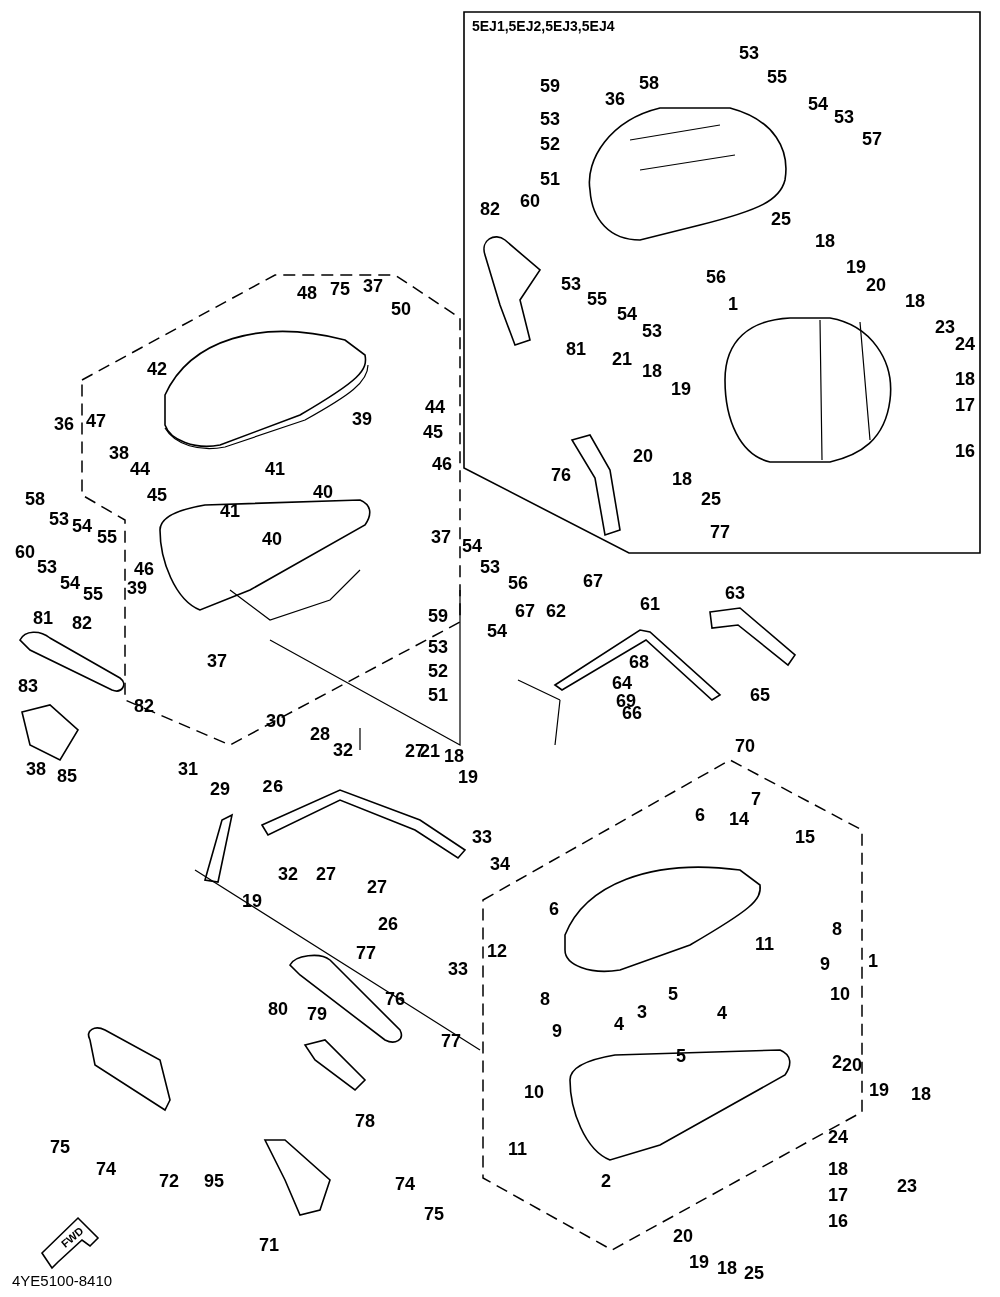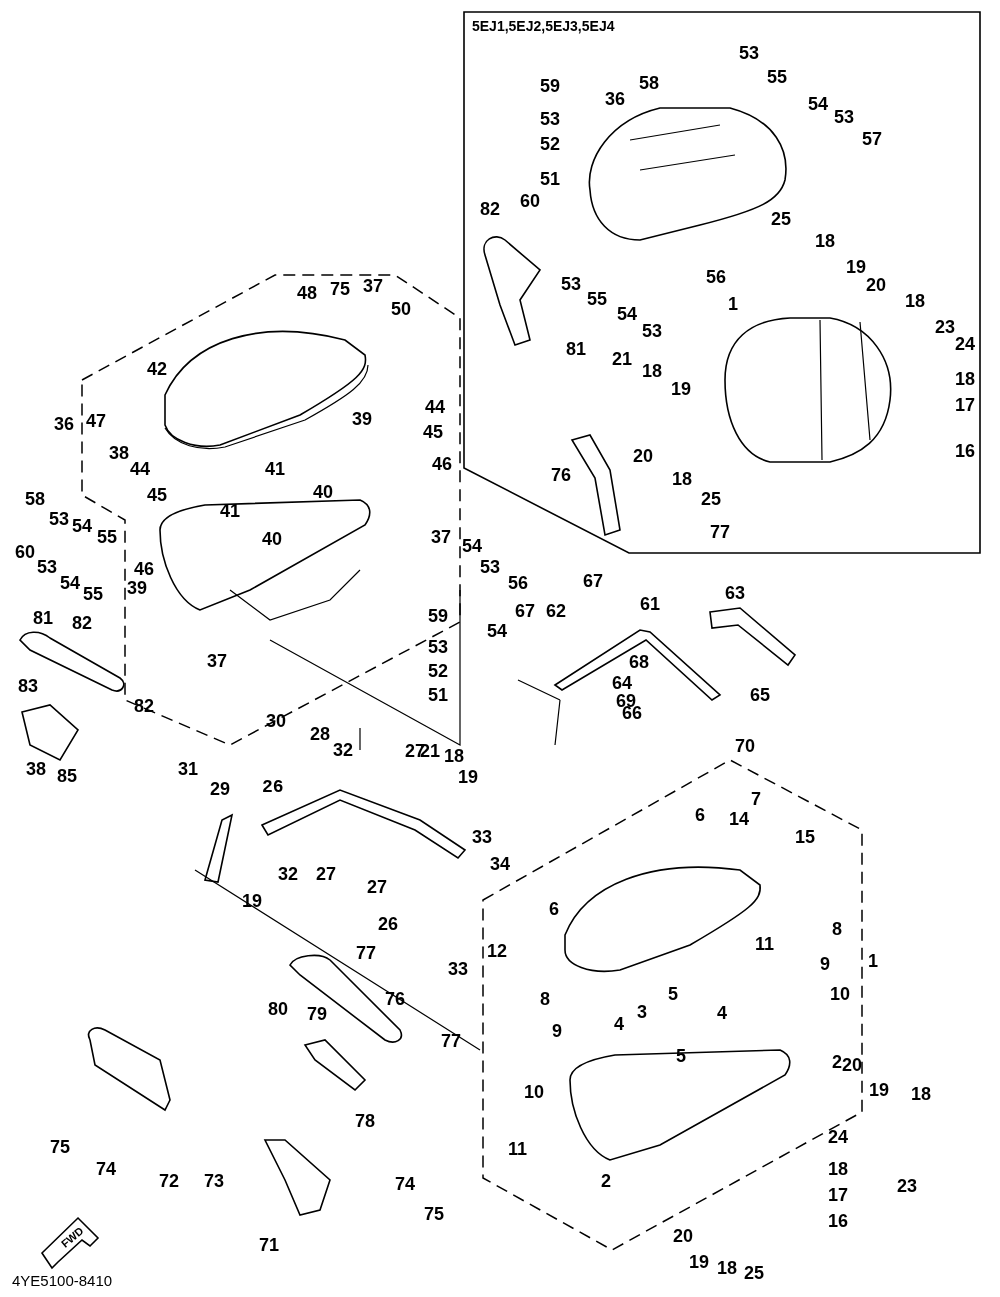--- a/index.html
+++ b/index.html
@@ -210,17 +210,17 @@
     <div class="lbl" style="left: 744px; top: 1264px;">25</div>
     <div class="lbl" style="left: 356px; top: 944px;">77</div>
     <div class="lbl" style="left: 385px; top: 990px;">76</div>
     <div class="lbl" style="left: 268px; top: 1000px;">80</div>
     <div class="lbl" style="left: 307px; top: 1005px;">79</div>
     <div class="lbl" style="left: 441px; top: 1032px;">77</div>
     <div class="lbl" style="left: 355px; top: 1112px;">78</div>
     <div class="lbl" style="left: 50px; top: 1138px;">75</div>
     <div class="lbl" style="left: 96px; top: 1160px;">74</div>
     <div class="lbl" style="left: 159px; top: 1172px;">72</div>
-    <div class="lbl" style="left: 204px; top: 1172px;">73</div>
+    <div class="lbl" style="left: 204px; top: 1172px;">95</div>
     <div class="lbl" style="left: 395px; top: 1175px;">74</div>
     <div class="lbl" style="left: 424px; top: 1205px;">75</div>
     <div class="lbl" style="left: 259px; top: 1236px;">71</div>
   </div>
 
 </body></html>

